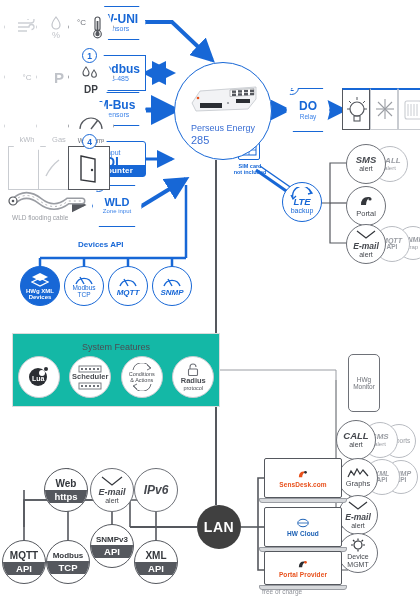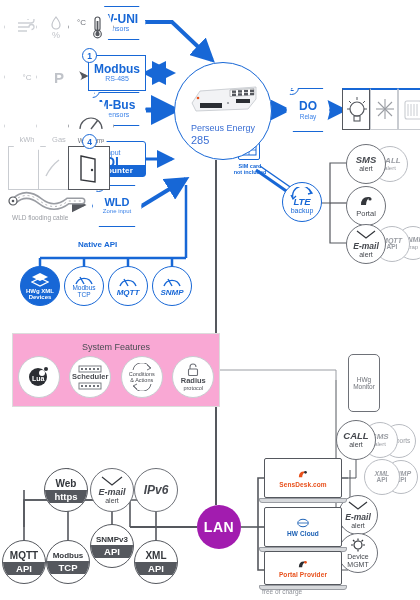--- a/index.html
+++ b/index.html
@@ -108,21 +108,21 @@
   .gcirc .up { font-size:10px; font-weight:bold; padding-bottom:1px; }
   .gcirc .up.sm { font-size:8px; }
   .gcirc .band {
     width:100%; background:#55585e; color:#fff;
     font-size:9.5px; font-weight:bold; text-align:center; padding:1px 0;
   }
 
   
   #features {
     position:absolute; left:12px; top:333px; width:208px; height:74px;
-    background:#f9a8d4; border:1px solid #dcdcdc;
+    background:#14b8a6; border:1px solid #dcdcdc;
   }
   #features .ftitle { text-align:center; font-size:9px; color:#4a4d53; padding-top:8px; }
   #features .frow { display:flex; justify-content:space-around; margin-top:4px; }
   .fcirc {
     width:42px; height:42px; border-radius:50%;
     background:#fff; border:1px solid #c9ccd1;
     display:flex; flex-direction:column; align-items:center; justify-content:center;
     font-size:6.5px; color:#4a4d53; text-align:center; line-height:1.1;
   }
   .fcirc .fname { font-size:7.5px; font-weight:bold; }
@@ -145,21 +145,21 @@
   #phone {
     position:absolute; left:348px; top:354px; width:32px; height:58px;
     background:#fff; border:1.4px solid #6e7178; border-radius:5px;
     display:flex; align-items:center; justify-content:center;
   }
   #phone .pl { font-size:6.5px; color:#6e7178; text-align:center; line-height:1.15; }
 
   
   #lan {
     position:absolute; left:197px; top:505px; width:44px; height:44px;
-    border-radius:50%; background:#a21caf; color:#fff;
+    border-radius:50%; background:#404040; color:#fff;
     display:flex; align-items:center; justify-content:center;
     font-size:14px; font-weight:bold; letter-spacing:.5px;
   }
 
   
   .freelabel { position:absolute; font-size:6.5px; color:#9a9da3; }
   .bluelabel { position:absolute; font-size:8px; font-weight:bold; color:#1767d6; }
   .simlabel { position:absolute; font-size:5.5px; font-weight:bold; color:#1767d6; line-height:1.15; text-align:center; }
 
   
@@ -269,20 +269,27 @@
     </div>
   </div>
 
   <div class="hexgroup" style="left:4px; top:52px;">
     <div class="hex back">
         <span style="font-size:8px;">°C</span>
       </div>
     <div class="hex mid">
         <span class="big" style="color:#c0c3c9;">P</span>
       </div>
+    <div class="hex front">
+      <svg width="26" height="26" viewBox="0 0 26 26">
+        <path d="M8 3c0 0 -3 4 -3 6a3 3 0 0 0 6 0c0-2 -3-6 -3-6z" fill="none" stroke="#55585e" stroke-width="1.1"></path>
+        <path d="M16 6c0 0 -2.4 3.2 -2.4 4.8a2.4 2.4 0 0 0 4.8 0c0-1.6 -2.4-4.8 -2.4-4.8z" fill="none" stroke="#55585e" stroke-width="1.1"></path>
+      </svg>
+      <span class="lbl" style="color:#3b3e44; font-weight:bold; font-size:10px;">DP</span>
+    </div>
   </div>
 
   <div class="hexgroup" style="left:4px; top:101px;">
     <div class="hex back">
       <span class="lbl">kWh</span>
     </div>
     <div class="hex mid">
       <span class="lbl">Gas</span>
     </div>
     <div class="hex front">
@@ -409,21 +416,21 @@
   <div class="circ blue" style="left:282px; top:182px; width:40px; height:40px;">
     <svg width="26" height="14" viewBox="0 0 26 14" style="position:absolute; top:4px;">
       <path d="M4 11 A8 8 0 0 1 22 6" stroke="#1767d6" stroke-width="1.3" fill="none"></path>
       <path d="M2 8 L4 12 L7 9" stroke="#1767d6" stroke-width="1.3" fill="none"></path>
       <path d="M20 2 L23 6 L19 7" stroke="#1767d6" stroke-width="1.3" fill="none"></path>
     </svg>
     <div class="t1" style="margin-top:8px;">LTE</div>
     <div class="t2">backup</div>
   </div>
 
-  <div class="bluelabel" style="left:78px; top:240px;">Native API</div>
+  <div class="bluelabel" style="left:78px; top:240px;">Devices API</div>
 
   <div class="circ blue fill" style="left:20px; top:266px; width:40px; height:40px;">
     <svg width="18" height="15" viewBox="0 0 18 15" style="margin-bottom:1px;">
       <polygon points="9,1 17,5 9,9 1,5" fill="#fff"></polygon>
         <polygon points="9,6 17,10 9,14 1,10" fill="none" stroke="#fff" stroke-width="1.2"></polygon>
     </svg>
     <div class="t2" style="font-size:6px; font-weight:bold;">HWg XML</div>
     <div class="t2" style="font-size:6px; font-weight:bold;">Devices</div>
   </div>
 
@@ -599,20 +606,26 @@
   </div>
 
   <div class="circ light" style="left:384px; top:460px; width:34px; height:34px;">
     <div class="t1" style="font-size:7px;">SNMP</div>
     <div class="t2" style="font-size:6.5px; font-weight:bold;">API</div>
   </div>
   <div class="circ light" style="left:364px; top:459px; width:36px; height:36px;">
     <div class="t1" style="font-size:7px;">XML</div>
     <div class="t2" style="font-size:6.5px; font-weight:bold;">API</div>
   </div>
+  <div class="circ gray" style="left:338px; top:458px; width:40px; height:40px;">
+    <svg width="22" height="11" viewBox="0 0 22 11" style="margin-bottom:1px;">
+      <polyline points="1,9 4,3 7,7 10,1 13,6 16,2 21,8" fill="none" stroke="#34373c" stroke-width="1.2"></polyline>
+    </svg>
+    <div class="t2" style="font-size:7.5px;">Graphs</div>
+  </div>
 
   <div class="circ gray" style="left:338px; top:495px; width:40px; height:40px;">
     <svg width="20" height="11" viewBox="0 0 20 11" style="margin-bottom:1px;">
       <path d="M1 1 L10 8 L19 1" fill="none" stroke="#34373c" stroke-width="1.2"></path>
     </svg>
     <div class="t1" style="font-size:8.5px;">E-mail</div>
     <div class="t2">alert</div>
   </div>
 
   <div class="circ gray" style="left:338px; top:533px; width:40px; height:40px;">

